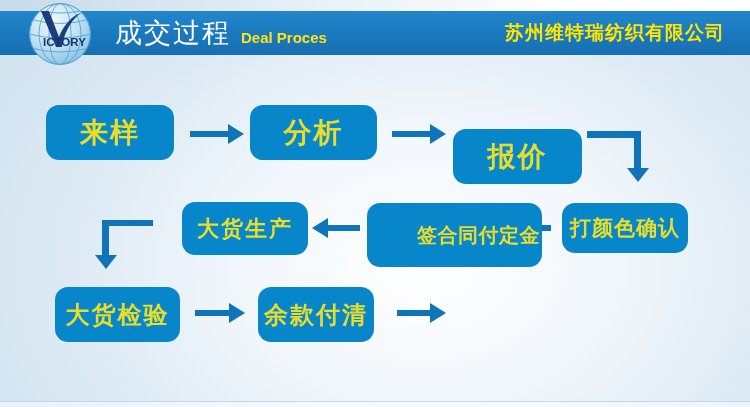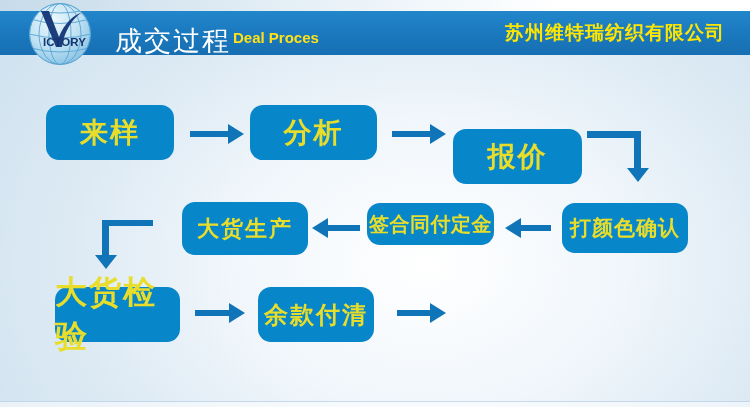--- a/index.html
+++ b/index.html
@@ -21,27 +21,27 @@
   .header-bar{
     position:absolute;left:0;top:11px;width:750px;height:44px;
     background:linear-gradient(180deg,#2286cb 0%, #1a78bd 55%, #176fb2 100%);
   }
   .logo{
     position:absolute;left:28px;top:2px;width:64px;height:64px;
   }
   .logo svg{display:block;}
   .title-group{
     position:absolute;left:115px;top:11px;height:44px;
-    display:flex;align-items:flex-end;
+    display:flex;align-items:center;
   }
   .title-cn{
     color:#ffffff;font-size:27px;font-weight:500;letter-spacing:2px;line-height:1;
   }
   .title-en{
-    color:#ffe11a;font-size:15px;font-weight:bold;margin-left:2px;
+    color:#ffe11a;font-size:15px;font-weight:bold;margin-left:10px;
     align-self:center;position:relative;top:4px;line-height:1;
   }
   .company{
     position:absolute;right:25px;top:11px;height:44px;display:flex;align-items:center;
     color:#ffe600;font-size:19px;font-weight:bold;letter-spacing:1px;
   }
   
   .step{
     position:absolute;background:#0787ca;border-radius:13px;
     display:flex;align-items:center;justify-content:center;
@@ -125,36 +125,36 @@
     <div class="tri head-down" style="left:40px;top:40px;"></div>
   </div>
 
   <div class="step" style="left:562px;top:203px;width:126px;height:50px;font-size:21px;letter-spacing:1px;">打颜色确认</div>
 
   <div class="arr" style="left:505px;top:218px;width:46px;height:20px;">
     <div class="tri head-left" style="left:0;top:0;"></div>
     <div style="left:16px;top:7px;width:30px;height:6px;"></div>
   </div>
 
-  <div class="step" style="left:367px;top:203px;width:127px;height:42px;font-size:20px;letter-spacing:0.5px;">签合同付定金</div>
+  <div class="step" style="left:367px;top:203px;width:127px;height:64px;font-size:20px;letter-spacing:0.5px;padding-left:48px;">签合同付定金</div>
 
   <div class="arr" style="left:312px;top:218px;width:48px;height:20px;">
     <div class="tri head-left" style="left:0;top:0;"></div>
     <div style="left:16px;top:7px;width:32px;height:6px;"></div>
   </div>
 
   <div class="step" style="left:182px;top:202px;width:126px;height:53px;font-size:22px;">大货生产</div>
 
   <div class="arr" style="left:91px;top:217px;width:62px;height:52px;">
     <div style="left:11px;top:3px;width:51px;height:6px;"></div>
     <div style="left:11px;top:3px;width:7px;height:35px;"></div>
     <div class="tri head-down" style="left:3.5px;top:38px;"></div>
   </div>
 
-  <div class="step" style="left:55px;top:287px;width:125px;height:55px;font-size:32px;">大货检验</div>
+  <div class="step" style="left:55px;top:287px;width:125px;height:55px;font-size:24px;">大货检验</div>
 
   <div class="arr" style="left:195px;top:303px;width:50px;height:20px;">
     <div style="left:0;top:7px;width:34px;height:6px;"></div>
     <div class="tri head-right" style="left:34px;top:0;"></div>
   </div>
 
   <div class="step" style="left:258px;top:287px;width:116px;height:55px;font-size:24px;">余款付清</div>
 
   <div class="arr" style="left:397px;top:303px;width:49px;height:20px;">
     <div style="left:0;top:7px;width:33px;height:6px;"></div>

